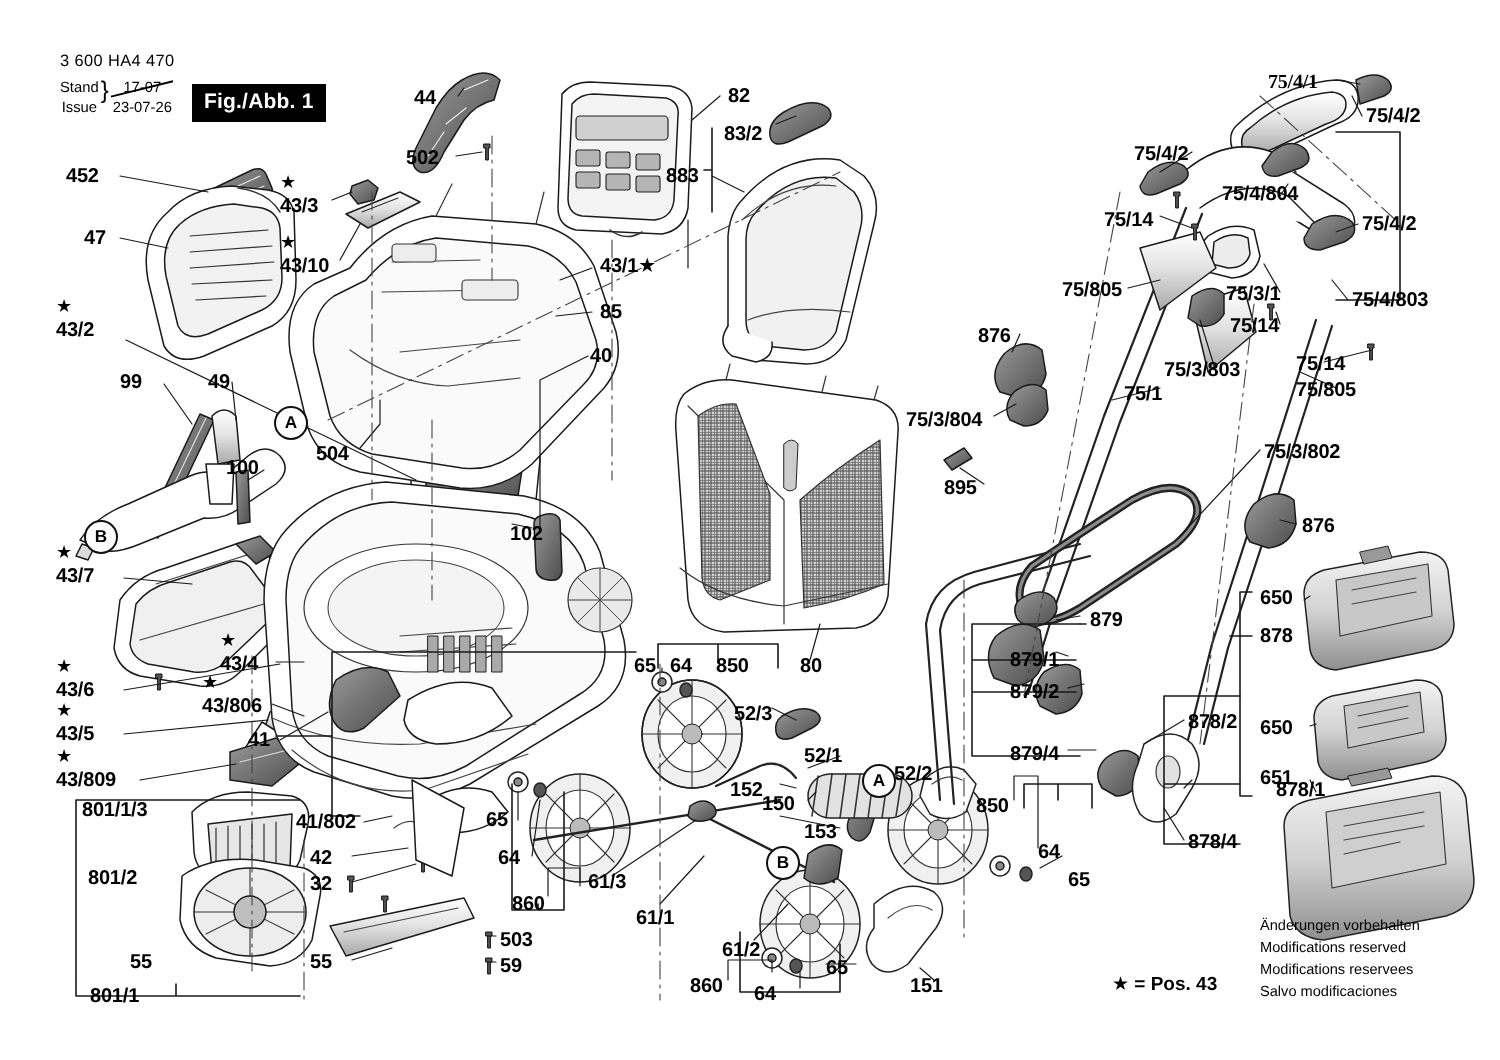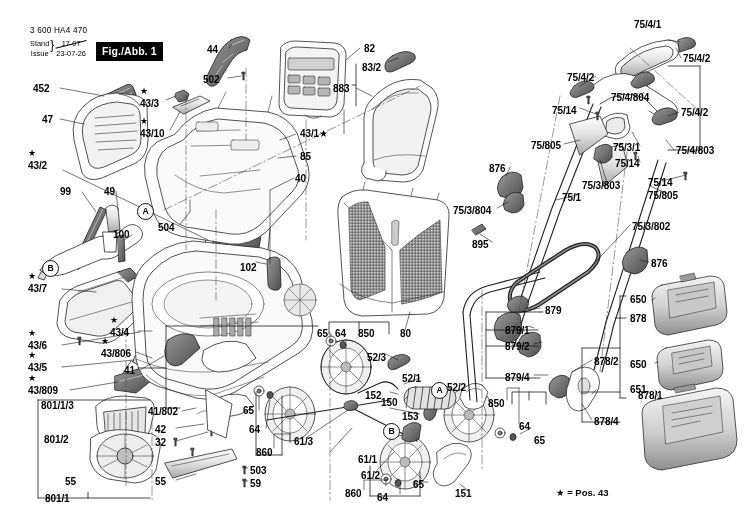--- a/index.html
+++ b/index.html
@@ -605,36 +605,36 @@
       <div class="lbl" style="left: 155px; top: 437px;">32</div>
       <div class="lbl" style="left: 155px; top: 476px;">55</div>
       <div class="lbl" style="left: 207px; top: 44px;">44</div>
       <div class="lbl" style="left: 203px; top: 74px;">502</div>
       <div class="lbl" style="left: 364px; top: 43px;">82</div>
       <div class="lbl" style="left: 362px; top: 62px;">83/2</div>
       <div class="lbl" style="left: 333px; top: 83px;">883</div>
       <div class="lbl" style="left: 300px; top: 128px;">43/1★</div>
       <div class="lbl" style="left: 300px; top: 151px;">85</div>
       <div class="lbl" style="left: 295px; top: 173px;">40</div>
-      <div class="lbl" style="left: 240px; top: 262px;">102</div>
+      <div class="lbl" style="left: 255px; top: 262px;">102</div>
       <div class="lbl" style="left: 400px; top: 328px;">80</div>
       <div class="lbl" style="left: 317px; top: 328px;">65</div>
       <div class="lbl" style="left: 335px; top: 328px;">64</div>
       <div class="lbl" style="left: 358px; top: 328px;">850</div>
       <div class="lbl" style="left: 367px; top: 352px;">52/3</div>
       <div class="lbl" style="left: 365px; top: 390px;">152</div>
       <div class="lbl" style="left: 381px; top: 397px;">150</div>
       <div class="lbl" style="left: 402px; top: 373px;">52/1</div>
       <div class="lbl" style="left: 447px; top: 382px;">52/2</div>
       <div class="lbl" style="left: 402px; top: 411px;">153</div>
       <div class="lbl" style="left: 243px; top: 405px;">65</div>
       <div class="lbl" style="left: 249px; top: 424px;">64</div>
       <div class="lbl" style="left: 256px; top: 447px;">860</div>
       <div class="lbl" style="left: 294px; top: 436px;">61/3</div>
-      <div class="lbl" style="left: 318px; top: 454px; margin-left: 40px;">61/1</div>
+      <div class="lbl" style="left: 318px; top: 454px;">61/1</div>
       <div class="lbl" style="left: 361px; top: 470px;">61/2</div>
       <div class="lbl" style="left: 345px; top: 488px;">860</div>
       <div class="lbl" style="left: 377px; top: 492px;">64</div>
       <div class="lbl" style="left: 413px; top: 479px;">65</div>
       <div class="lbl" style="left: 455px; top: 488px;">151</div>
       <div class="lbl" style="left: 488px; top: 398px;">850</div>
       <div class="lbl" style="left: 519px; top: 421px;">64</div>
       <div class="lbl" style="left: 534px; top: 435px;">65</div>
       <div class="lbl" style="left: 250px; top: 465px;">503</div>
       <div class="lbl" style="left: 250px; top: 478px;">59</div>
@@ -645,21 +645,21 @@
       <div class="lbl" style="left: 651px; top: 258px;">876</div>
       <div class="lbl" style="left: 562px; top: 192px;">75/1</div>
       <div class="lbl" style="left: 582px; top: 180px;">75/3/803</div>
       <div class="lbl" style="left: 632px; top: 221px;">75/3/802</div>
       <div class="lbl" style="left: 531px; top: 140px;">75/805</div>
       <div class="lbl" style="left: 648px; top: 190px;">75/805</div>
       <div class="lbl" style="left: 552px; top: 105px;">75/14</div>
       <div class="lbl" style="left: 615px; top: 158px;">75/14</div>
       <div class="lbl" style="left: 648px; top: 177px;">75/14</div>
       <div class="lbl" style="left: 613px; top: 142px;">75/3/1</div>
-      <div class="lbl" style="left: 634px; top: 19px;">75/4/1</div>
+      <div class="lbl" style="left: 634px; top: 36px; font-family: Liberation Serif, serif;">75/4/1</div>
       <div class="lbl" style="left: 683px; top: 53px;">75/4/2</div>
       <div class="lbl" style="left: 567px; top: 72px;">75/4/2</div>
       <div class="lbl" style="left: 681px; top: 107px;">75/4/2</div>
       <div class="lbl" style="left: 611px; top: 92px;">75/4/804</div>
       <div class="lbl" style="left: 676px; top: 145px;">75/4/803</div>
       <div class="lbl" style="left: 545px; top: 305px;">879</div>
       <div class="lbl" style="left: 505px; top: 325px;">879/1</div>
       <div class="lbl" style="left: 505px; top: 341px;">879/2</div>
       <div class="lbl" style="left: 505px; top: 372px;">879/4</div>
       <div class="lbl" style="left: 594px; top: 356px;">878/2</div>
@@ -669,14 +669,20 @@
       <div class="lbl" style="left: 630px; top: 313px;">878</div>
       <div class="lbl" style="left: 630px; top: 359px;">650</div>
       <div class="lbl" style="left: 630px; top: 384px;">651</div>
       <div class="cir" style="left: 137px; top: 203px;">A</div>
       <div class="cir" style="left: 42px; top: 260px;">B</div>
       <div class="cir" style="left: 383px; top: 423px;">B</div>
       <div class="cir" style="left: 431px; top: 382px;">A</div>
     </div>
 
   <div class="foot-legend">★ = Pos. 43</div>
+  <div class="foot-notes">
+    <div>Änderungen vorbehalten</div>
+    <div>Modifications reserved</div>
+    <div>Modifications reservees</div>
+    <div>Salvo modificaciones</div>
+  </div>
 
 </div>
 
 </body></html>

